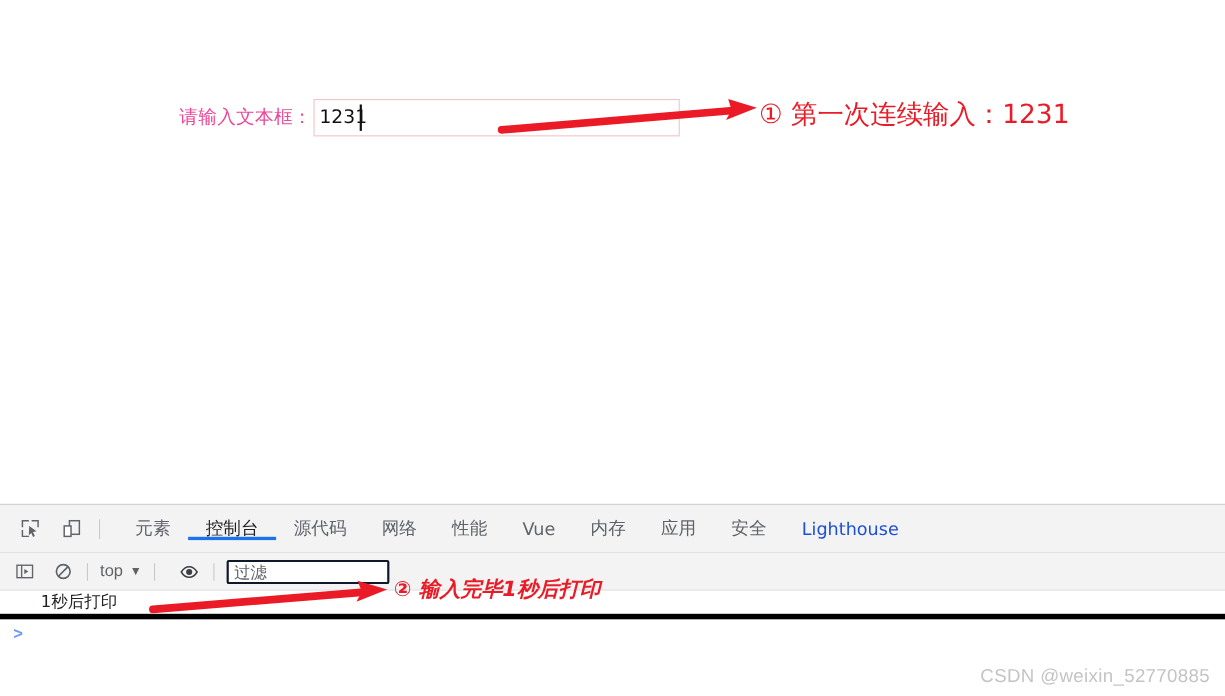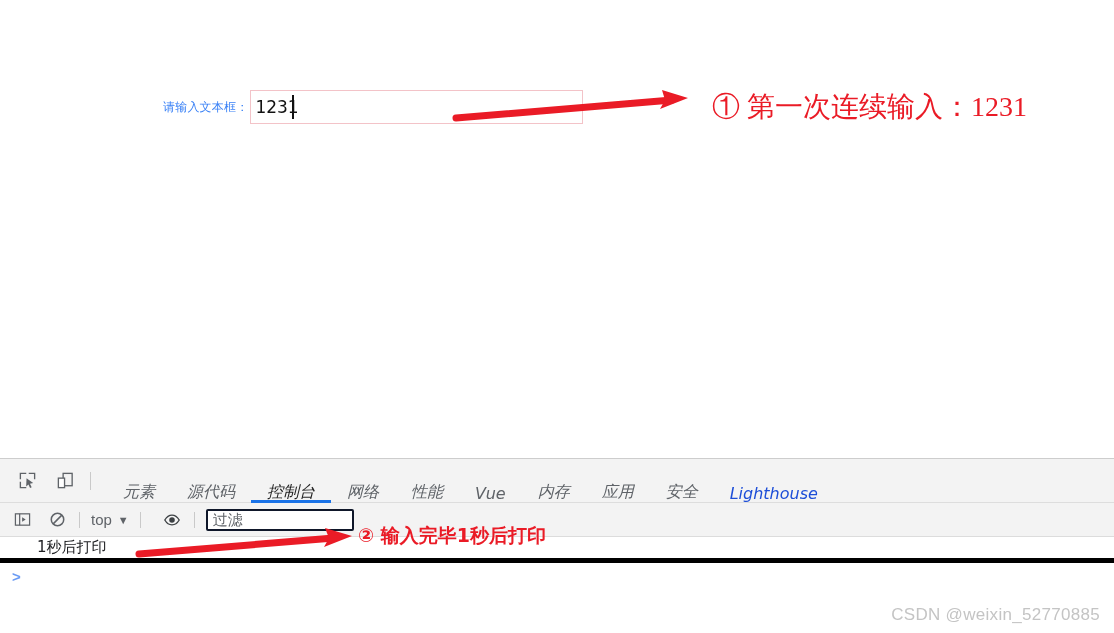--- a/index.html
+++ b/index.html
@@ -27,22 +27,22 @@
   }
 
   .form-row {
     position: absolute;
     left: 163px;
     top: 90px;
     display: flex;
     align-items: center;
   }
   .form-label {
-    font-size: 12px;
-    color: #3b82f6;
+    font-size: 17px;
+    color: #ec4899;
     letter-spacing: 0.2px;
     white-space: nowrap;
     line-height: 1;
     font-family: "DejaVu Sans", "Liberation Sans", sans-serif;
   }
   .text-input-wrap {
     position: relative;
     margin-left: 2px;
   }
   .text-input {
@@ -77,30 +77,30 @@
     pointer-events: none;
     z-index: 40;
   }
   .anno-text {
     position: absolute;
     color: #ea1b26;
     font-family: "DejaVu Sans", "Liberation Sans", sans-serif;
     white-space: nowrap;
   }
   .anno-1 {
-    left: 712px;
+    left: 690px;
     top: 88px;
-    font-size: 28px;
-    font-family: Liberation Serif, serif;
+    font-size: 24px;
   }
   .anno-2 {
     left: 358px;
     top: 523px;
     font-size: 19px;
     font-weight: bold;
+    font-style: italic;
   }
 
   
   .devtools {
     position: absolute;
     left: 0;
     top: 458px;
     width: 1114px;
     height: 175px;
     background: #ffffff;
@@ -126,24 +126,23 @@
   }
   .dt-icon-btn:first-child { margin-left: 12px; }
   .dt-sep {
     width: 1px;
     height: 18px;
     background: #c9c9c9;
     margin: 0 10px;
   }
   .dt-tabs {
     display: flex;
-    align-items: flex-end;
+    align-items: center;
     height: 44px;
     margin-left: 6px;
-    font-style: italic;
   }
   .dt-tab {
     display: flex;
     align-items: center;
     padding: 0 16px;
     font-size: 16px;
     color: #5f6368;
     position: relative;
     box-sizing: border-box;
     font-family: "DejaVu Sans", "Liberation Sans", sans-serif;
@@ -286,25 +285,25 @@
         <rect x="2.5" y="7.5" width="6.5" height="10" fill="#ffffff" stroke="#5f6368" stroke-width="1.4"></rect>
       </svg>
     </div>
 
     <div class="dt-sep"></div>
 
     <div class="dt-tabs">
       <div class="dt-tab">
         <span>元素</span>
       </div>
-      <div class="dt-tab">
-        <span>源代码</span>
-      </div>
       <div class="dt-tab active">
         <span>控制台</span>
+      </div>
+      <div class="dt-tab">
+        <span>源代码</span>
       </div>
       <div class="dt-tab">
         <span>网络</span>
       </div>
       <div class="dt-tab">
         <span>性能</span>
       </div>
       <div class="dt-tab">
         <span>Vue</span>
       </div>

